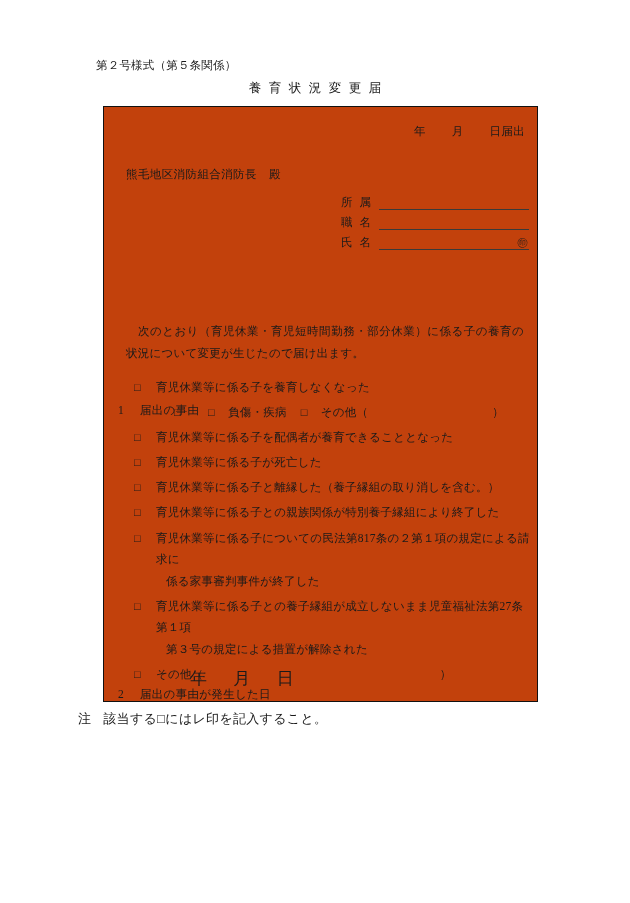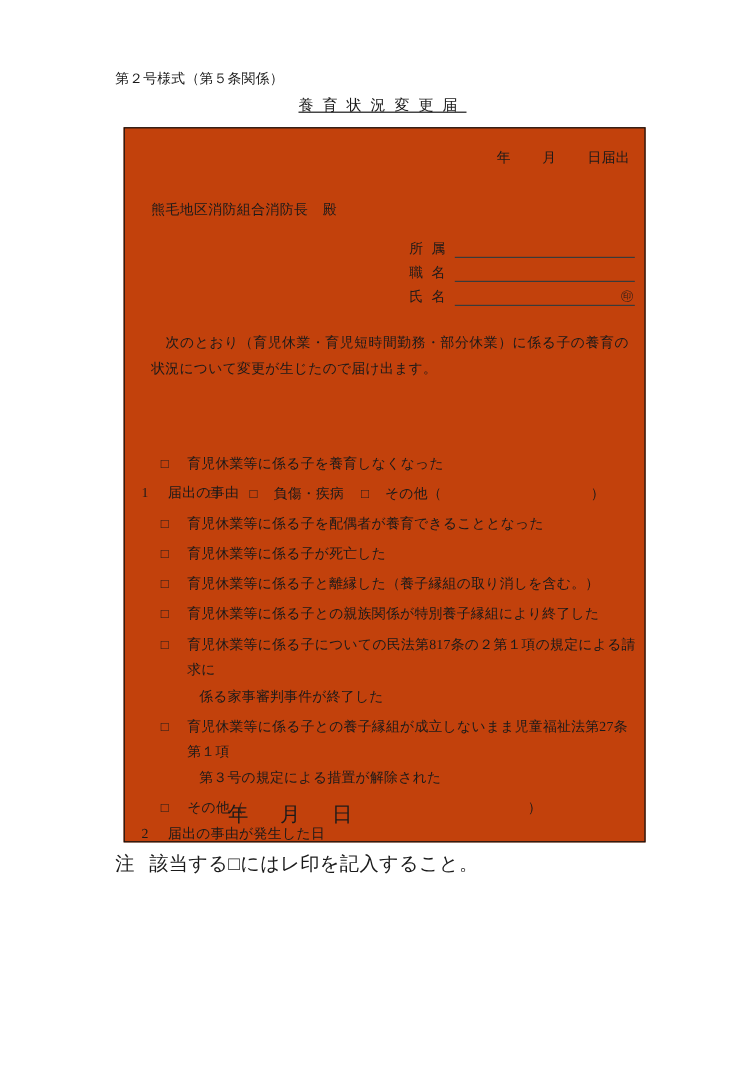--- a/index.html
+++ b/index.html
@@ -35,21 +35,20 @@
   .doc-title {
     position: absolute;
     left: 0;
     top: 80px;
     width: 630px;
     text-align: center;
     font-size: 12.5px;
     letter-spacing: 7.5px;
     text-indent: 7.5px;
     white-space: nowrap;
-    text-decoration: underline;
   }
 
   
   .form-box {
     position: absolute;
     left: 103px;
     top: 106px;
     width: 435px;
     height: 596px;
     border: 1.3px solid #111111;
@@ -79,21 +78,20 @@
 
   
   .fields {
     position: absolute;
     right: 8px;
     top: 88px;
     width: 250px;
   }
   .field-row {
     display: flex;
-    align-items: flex-end;
     font-size: 11.5px;
     height: 20px;
     justify-content: flex-end;
   }
   .field-label {
     letter-spacing: 7px;
     text-indent: 7px;
     padding-right: 1px;
     white-space: nowrap;
   }
@@ -116,21 +114,21 @@
   .intro {
     position: absolute;
     left: 22px;
     top: 168px;
     width: 398px;
     font-size: 11.5px;
     line-height: 22px;
     letter-spacing: 0.25px;
     text-align: justify;
   }
-  .intro .p1 { text-indent: 12px; display: block; }
+  .intro .p1 { text-indent: 12px; display: block; margin-top: 45px; }
 
   
   .section-head {
     font-size: 11.5px;
     letter-spacing: 0.3px;
   }
   .sec1 { left: 14px; top: 248px; margin-top: 48px; }
   .sec2 { left: 14px; top: 536px; margin-top: 44px; }
   .section-head .num { display: inline-block; width: 22px; }
 
@@ -184,23 +182,23 @@
     left: 86px;
     top: 560px;
     font-size: 17px;
     letter-spacing: 0.3px;
   }
   .event-date .gap { display: inline-block; width: 26px; }
 
   
   .note {
     position: absolute;
-    left: 96px;
+    left: 78px;
     top: 710px;
-    font-size: 16px;
+    font-size: 13px;
     letter-spacing: 0.3px;
     white-space: nowrap;
     text-align: center;
   }
   .note .lead { display: inline-block; margin-right: 12px; }
 </style>
 </head>
 <body>
 
 <div class="page">

